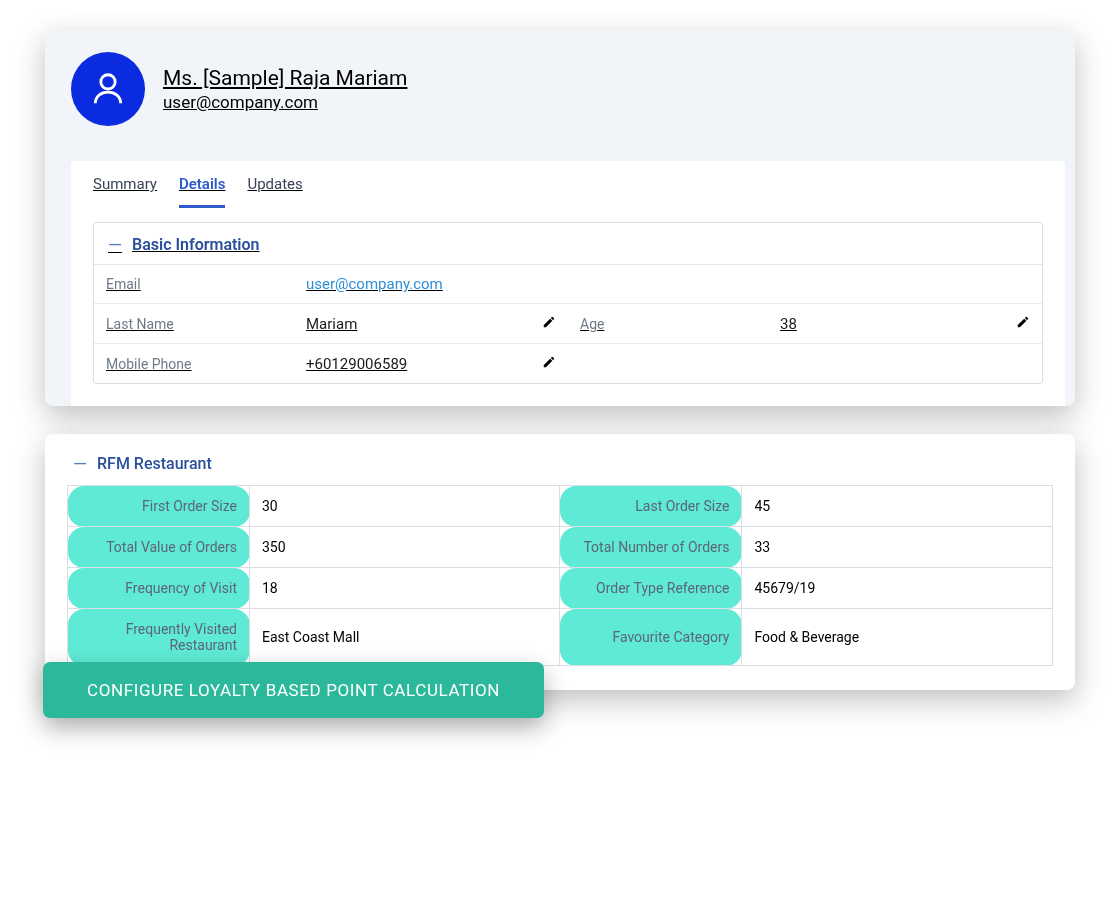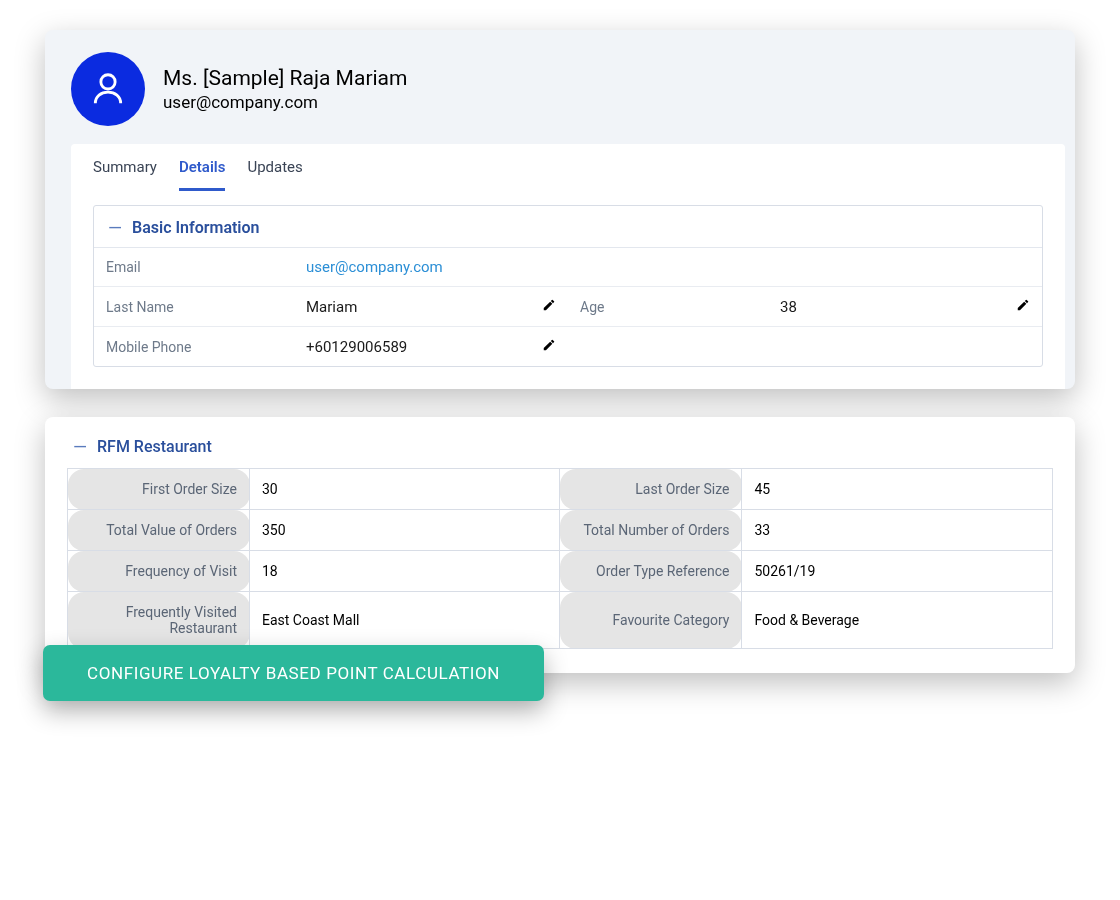--- a/index.html
+++ b/index.html
@@ -10,20 +10,21 @@
     height: 900px;
     position: relative;
     padding: 30px 45px;
   }
   .card {
     background: #f1f4f8;
     border-radius: 8px;
     box-shadow: 0 10px 30px rgba(0,0,0,0.25);
     padding: 22px 10px 0 26px;
     margin-bottom: 28px;
+    text-decoration: underline;
   }
   .card2 {
     background: #fff;
     border-radius: 8px;
     box-shadow: 0 10px 30px rgba(0,0,0,0.25);
     padding: 20px 22px 24px 22px;
     position: relative;
   }
   .profile-header {
     display: flex;
@@ -39,21 +40,21 @@
   }
   .avatar svg { width: 38px; height: 38px; stroke: #fff; fill: none; stroke-width: 1.8; }
   .profile-name { font-size: 21px; color: #000; }
   .profile-email { font-size: 17px; color: #000; margin-top: 2px; }
   .tabs {
     background: #fff;
     border-radius: 4px 4px 0 0;
     display: flex;
     gap: 22px;
     padding: 14px 22px 0 22px;
-    margin-top: 4px;
+    margin-top: 21px;
   }
   .tab {
     padding-bottom: 12px;
     font-size: 15px;
     color: #3a4455;
     cursor: pointer;
     border-bottom: 3px solid transparent;
   }
   .tab.active {
     color: #2f5acb;
@@ -111,21 +112,21 @@
     border-collapse: collapse;
     border: 1px solid #d8dde6;
   }
   table.rfm td {
     border: 1px solid #d8dde6;
     padding: 12px 12px;
     font-size: 14px;
     vertical-align: middle;
   }
   td.label-cell {
-    background: #e5e5e5;
+    background: #5eead4;
     color: #5b6676;
     text-align: right;
     width: 170px;
     border-radius: 16px;
   }
   td.value-cell {
     color: #000;
     width: 290px;
   }
   .cta-button {
@@ -226,21 +227,21 @@
         <tr>
           <td class="label-cell">Total Value of Orders</td>
           <td class="value-cell">350</td>
           <td class="label-cell">Total Number of Orders</td>
           <td class="value-cell">33</td>
         </tr>
         <tr>
           <td class="label-cell">Frequency of Visit</td>
           <td class="value-cell">18</td>
           <td class="label-cell">Order Type Reference</td>
-          <td class="value-cell">50261/19</td>
+          <td class="value-cell">45679/19</td>
         </tr>
         <tr>
           <td class="label-cell">Frequently Visited Restaurant</td>
           <td class="value-cell">East Coast Mall</td>
           <td class="label-cell">Favourite Category</td>
           <td class="value-cell">Food &amp; Beverage</td>
         </tr>
       </tbody>
   </table>
 

